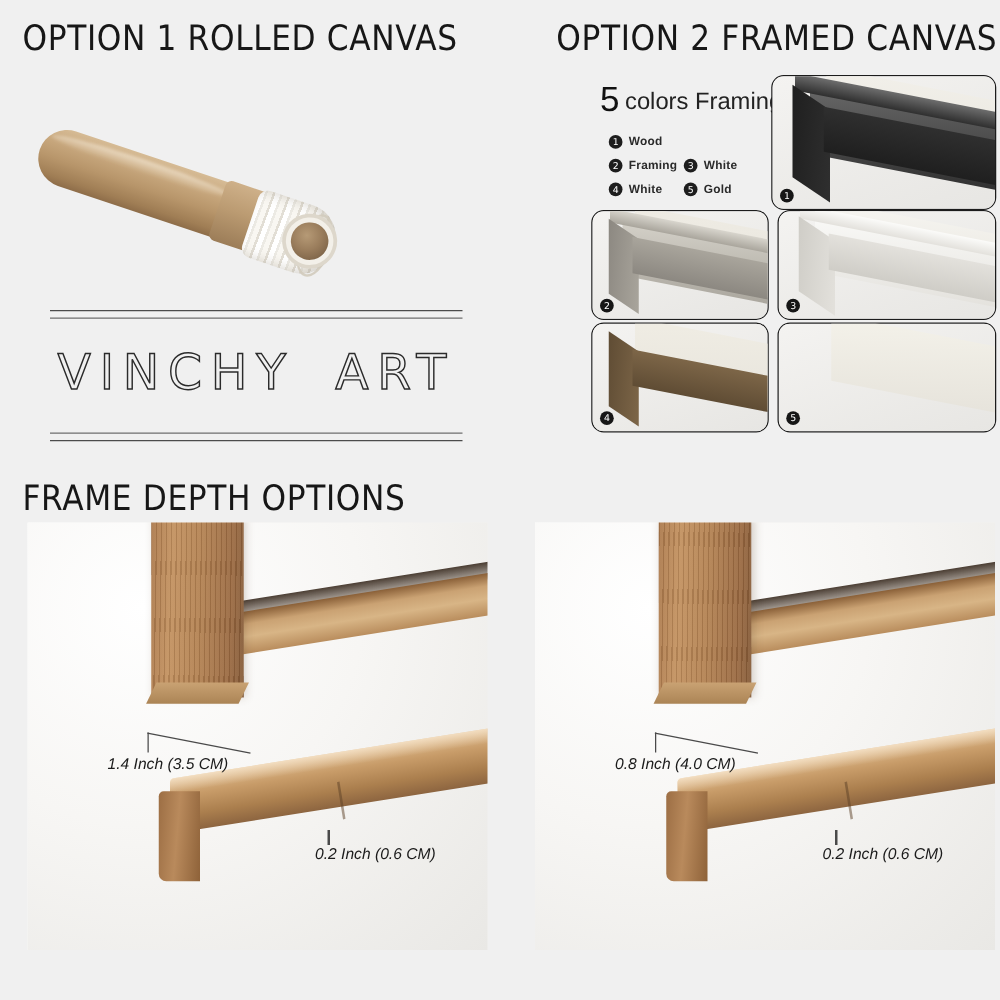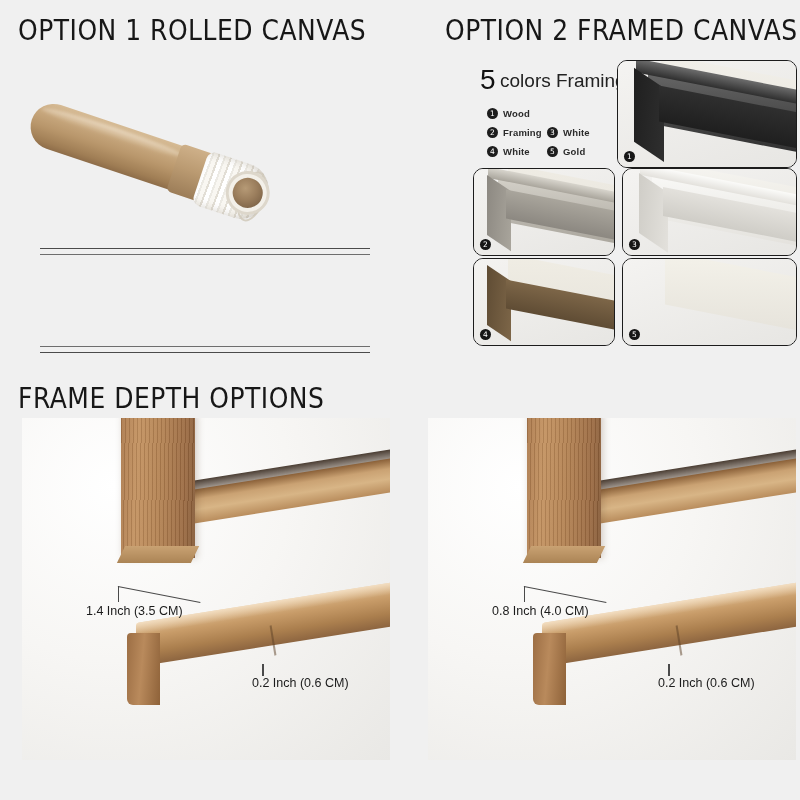--- a/index.html
+++ b/index.html
@@ -175,20 +175,21 @@
   }
   .seam{
     position:absolute;left:68%;top:60.5%;width:1.5px;height:9%;
     background:rgba(92,63,38,.5);transform:skewY(-9deg) rotate(-9deg);
   }
   
   .leader{position:absolute;border-left:1px solid #4a4a4a;}
   .dim-label{
     position:absolute;font-size:12.5px;color:#1b1b1b;white-space:nowrap;
     font-family:"Liberation Sans",sans-serif;
+    font-style:italic;
   }
   #dim-depth-left{left:86px;top:604px;}
   #dim-thick-left{left:252px;top:676px;}
   #dim-depth-right{left:492px;top:604px;}
   #dim-thick-right{left:658px;top:676px;}
   .tick{position:absolute;height:1px;background:#4a4a4a;}
 </style>
 </head>
 <body>
 
@@ -204,20 +205,23 @@
       <div class="canvas-roll">
         <div class="ring"></div>
         <div class="hole"></div>
       </div>
     </div>
   </div>
 
   <div class="logo-plate">
     <div class="rule" style="top:0px"></div>
     <div class="rule thin" style="top:6px"></div>
+    <div class="logo-word">
+      <span>VINCHY</span><span class="gap"> </span><span>ART</span>
+    </div>
     <div class="rule thin" style="top:98px"></div>
     <div class="rule" style="top:104px"></div>
   </div>
 
   <div class="marker-title" id="title-opt2">OPTION 2 FRAMED CANVAS</div>
 
   <div class="framing-head">
     <span class="big">5</span>
     <span class="rest">colors Framing</span>
   </div>

